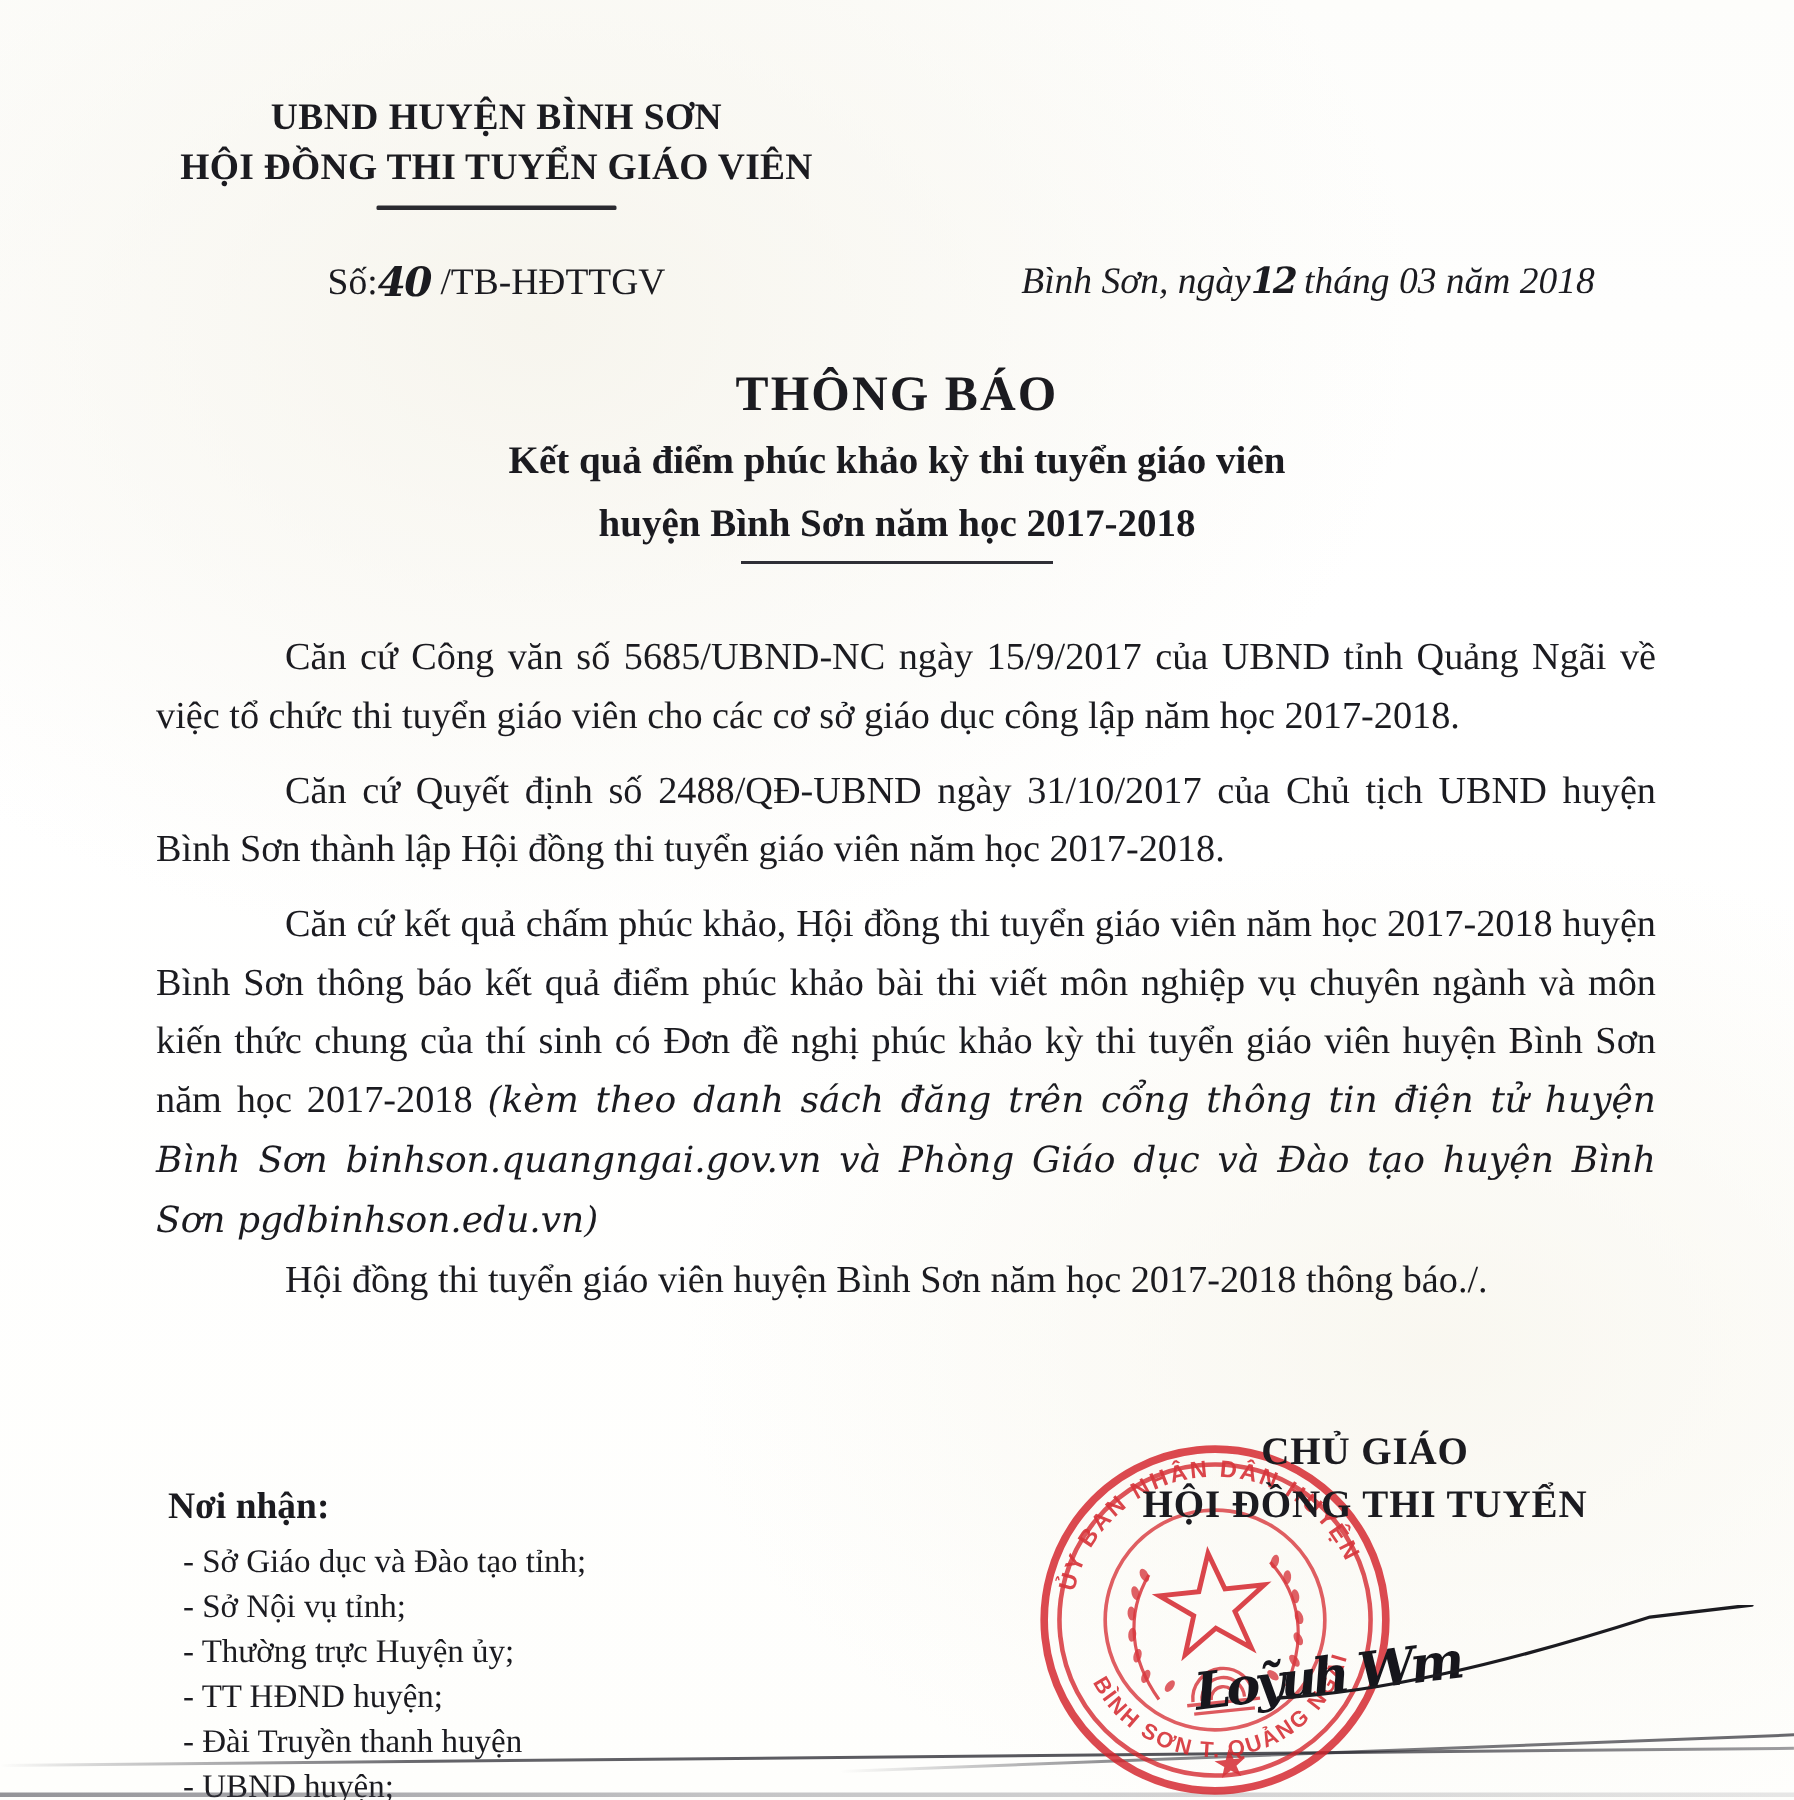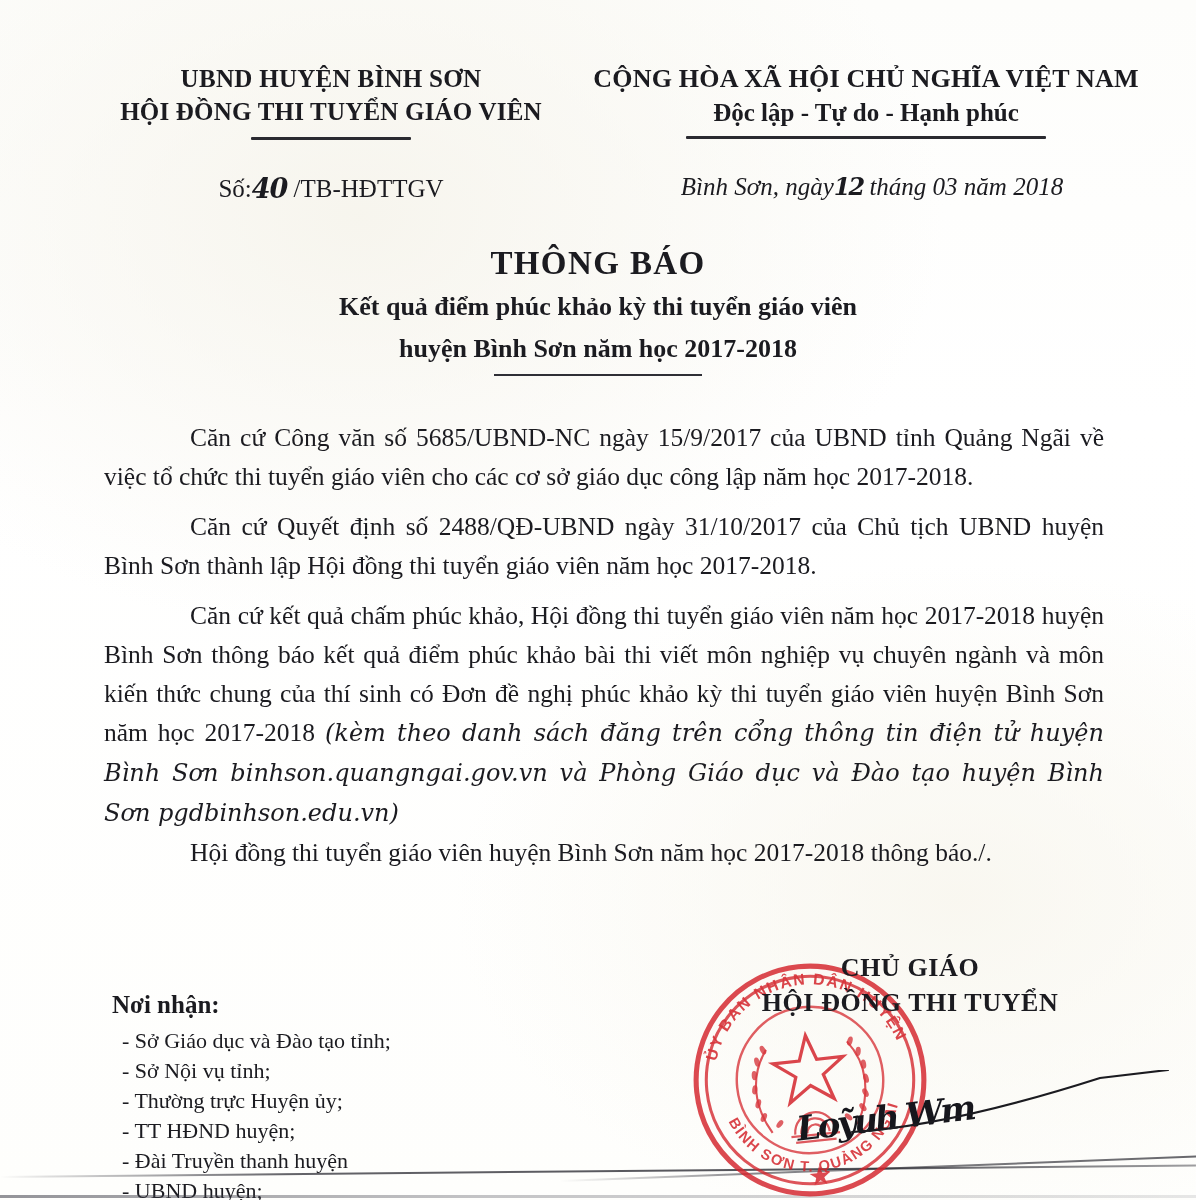--- a/index.html
+++ b/index.html
@@ -293,25 +293,20 @@
 
 <div class="page"></div>
 
 <div class="sheet">
 
   <div class="header">
     <div class="hdr-left">
       <div class="org-line1">UBND HUYỆN BÌNH SƠN</div>
       <div class="org-line2">HỘI ĐỒNG THI TUYỂN GIÁO VIÊN</div>
       <div class="rule-short"></div>
-    </div>
-    <div class="hdr-right">
-      <div class="nation-line1">CỘNG HÒA XÃ HỘI CHỦ NGHĨA VIỆT NAM</div>
-      <div class="nation-line2">Độc lập - Tự do - Hạnh phúc</div>
-      <div class="rule-med"></div>
     </div>
   </div>
 
   <div class="meta-row">
     <div class="doc-no">
       <span>Số:</span><span class="hand">40</span> <span>/TB-HĐTTGV</span>
     </div>
     <div class="date-line">
       <span>Bình Sơn, ngày</span><span class="hand">12</span> <span>tháng 03 năm 2018</span>
     </div>

